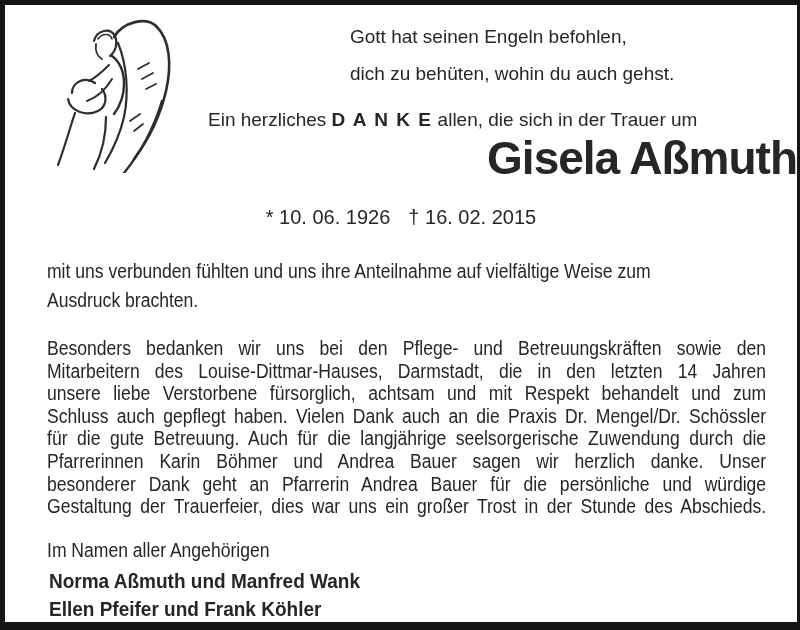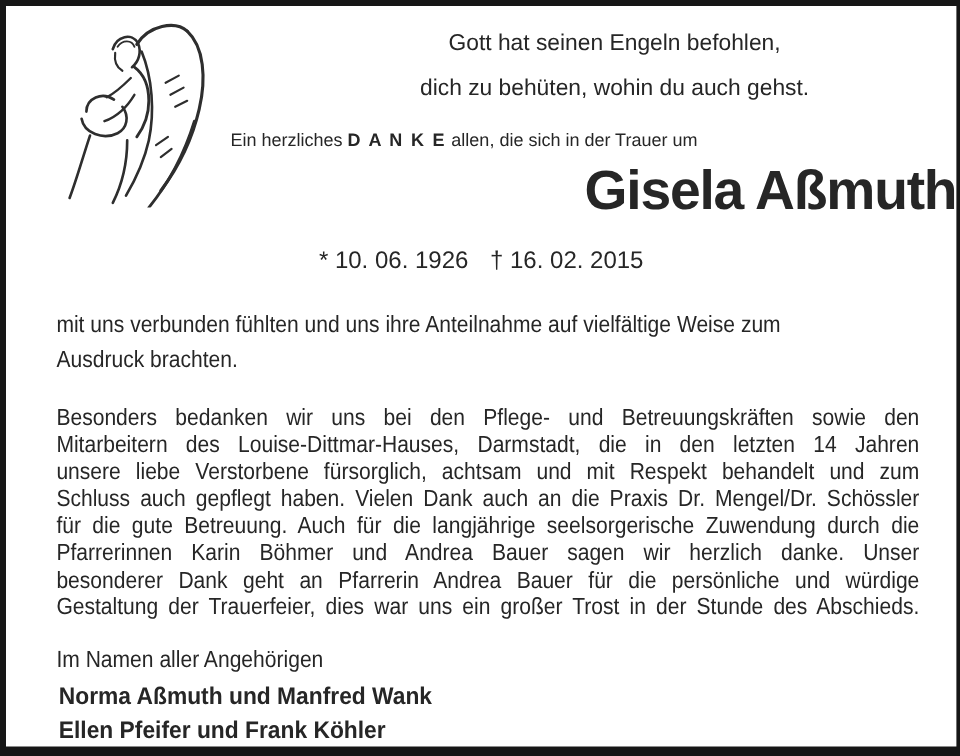--- a/index.html
+++ b/index.html
@@ -16,23 +16,23 @@
     border:solid var(--border);
     border-width:5px 3px 8px 5px;
     font-family:"Liberation Sans","DejaVu Sans",sans-serif;
     color:var(--text);
     overflow:hidden;
   }
   .angel{position:absolute;left:48px;top:8px;width:122px;height:160px;}
   .angel path{fill:none;stroke:#2e2e2e;stroke-linecap:round;}
   .quote{
     position:absolute;left:345px;top:13px;
-    font-size:19px;line-height:37px;white-space:pre-line;text-align:center;
+    font-size:19px;line-height:37px;white-space:pre-line;
   }
-  .danke-line{position:absolute;left:187px;top:104px;font-size:15px;}
+  .danke-line{position:absolute;left:203px;top:104px;font-size:19px;}
   .danke-word{font-weight:bold;letter-spacing:1.5px;}
   .name{
     position:absolute;left:0;top:126px;width:100%;margin:0;
     text-align:right;font-size:46px;font-weight:bold;letter-spacing:-1px;
   }
   .dates{position:absolute;left:0;top:201px;width:100%;text-align:center;font-size:20px;}
   .birth{margin-right:18px;}
   .para{
     position:absolute;left:42px;margin:0;
     font-size:19.5px;white-space:pre-line;

